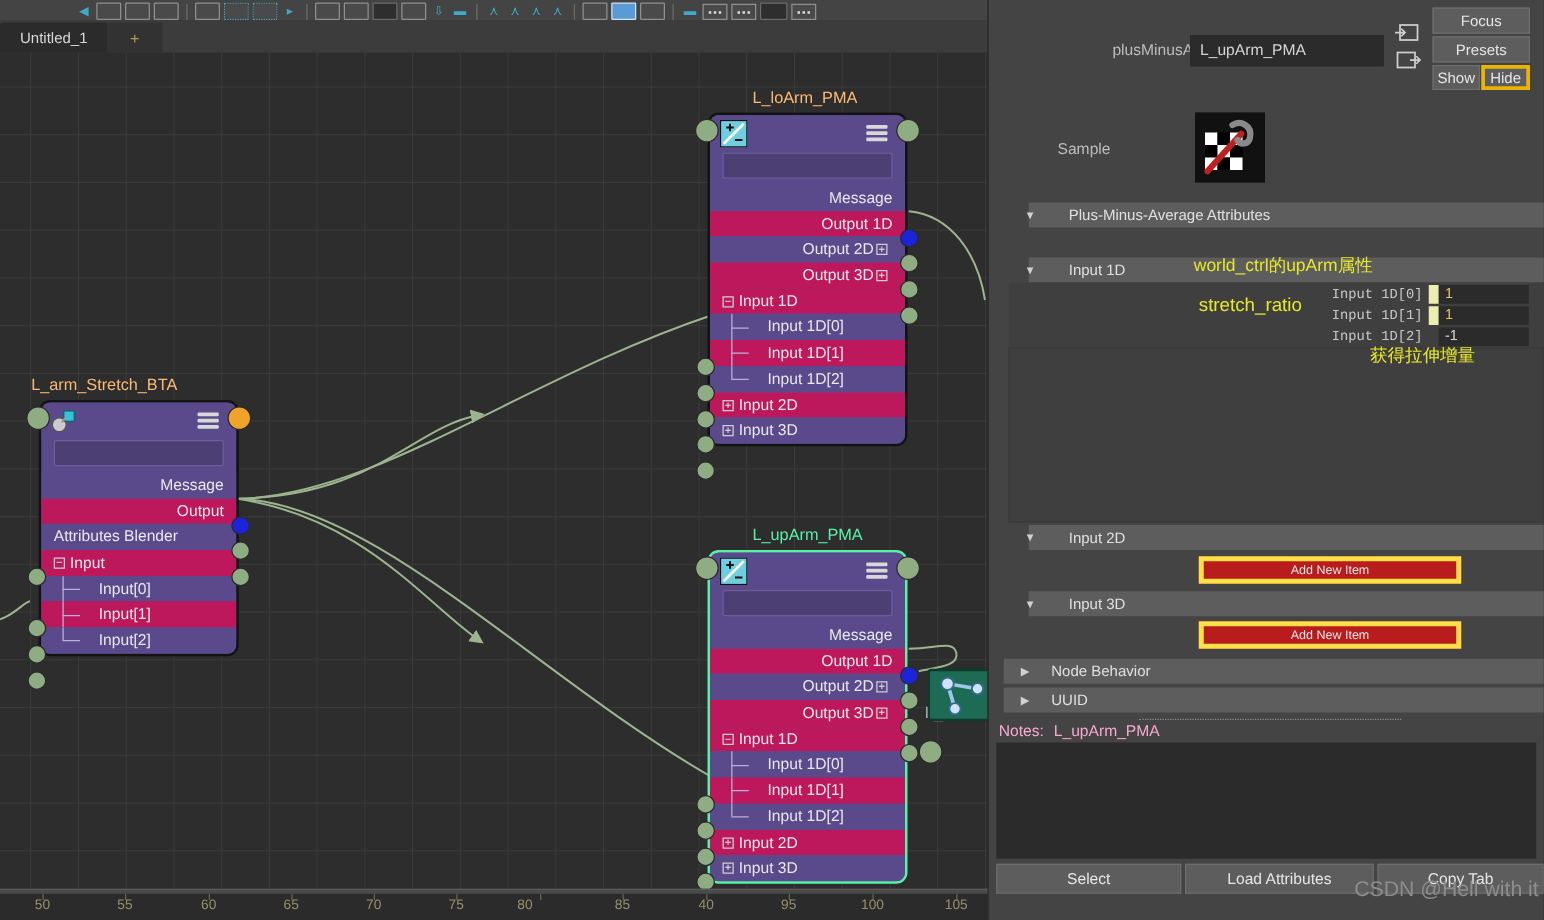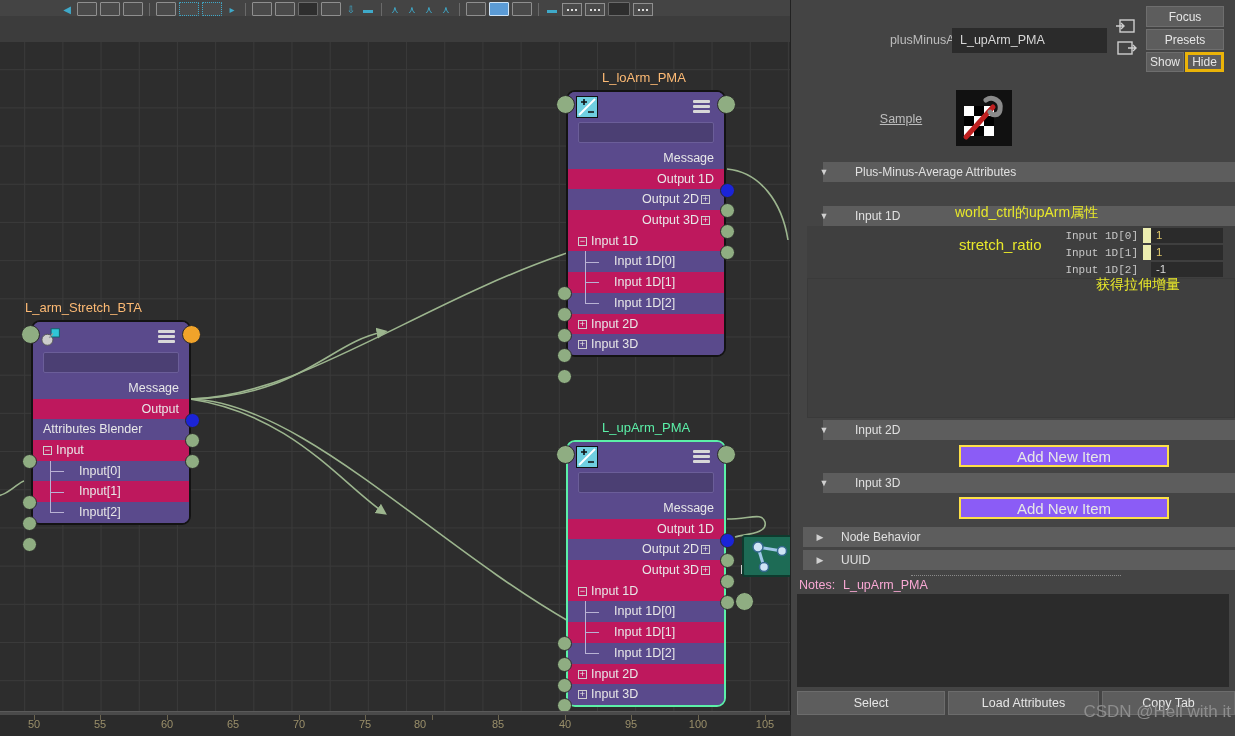--- a/index.html
+++ b/index.html
@@ -177,22 +177,22 @@
     position:absolute; left:355px; top:52px; width:38px; height:20px;
     background:#5d5d5d; border:1px solid #6e6e6e; color:#e6e6e6;
     font-size:12px; display:flex; align-items:center; justify-content:center;
   }
   .ae-hide{
     position:absolute; left:394px; top:52px; width:39px; height:20px;
     background:#5d5d5d; border:3px solid #eab308; color:#e6e6e6;
     font-size:12px; display:flex; align-items:center; justify-content:center;
   }
   .ae-samplelabel{
-    position:absolute; left:55px; top:112px; width:110px; text-align:center;
-    font-size:12.5px; color:#bdbdbd;text-decoration:underline;
+    position:absolute; left:55px; top:112px; width:110px; text-align:left;
+    font-size:12.5px; color:#bdbdbd;
   }
   .ae-swatch{
     position:absolute; left:165px; top:90px; width:56px; height:56px;
     background:#111;
   }
 
   .sec{
     position:relative; height:20px; background:#5d5d5d;
     margin:0 6px 0 16px; display:flex; align-items:center;
     font-size:12px; color:#e0e0e0;
@@ -241,23 +241,23 @@
   }
   .attrfield .aconn.none{ background:transparent; }
   .attrfield .aval{
     width:72px; height:15px; background:#2b2b2b; color:#e0c86a;
     font-size:11.5px; padding-left:5px; line-height:15px;
   }
   .attrfield .aval.plain{ color:#d8d8d8; }
 
   .addnew{
     position:absolute; left:168px; width:210px; height:22px;
-    background:#8b5cf6; border:2px solid #fde047;
+    background:#b91c1c; border:4px solid #fde047;
     display:flex; align-items:center; justify-content:center;
-    font-size:15px; color:#e6e6e6;
+    font-size:10px; color:#e6e6e6;
   }
   .dotline{
     position:absolute; left:120px; width:210px; height:1px;
     border-top:1px dotted #8a8a8a;
   }
   .notes-label{ position:absolute; left:8px; font-size:12.5px; color:#f9a8d4; }
   .notes-box{
     position:absolute; left:6px; width:432px; background:#2b2b2b;
   }
   .botbtn{
@@ -317,20 +317,28 @@
         </div>
       <div class="tb-btn dk wide"></div>
       <div class="tb-dots">
           <i></i>
           <i></i>
           <i></i>
         </div>
     </div>
   </div>
 
+  <div id="tabbar">
+    <div class="tab active">
+      <span>Untitled_1</span>
+    </div>
+    <div class="tab addtab">
+      <span>+</span>
+    </div>
+  </div>
 
   <div id="graph">
     <div id="grid"></div>
 
     <svg id="edges" width="790" height="673">
       <defs>
         <marker id="arw" markerWidth="9" markerHeight="9" refX="4" refY="4.5" orient="auto">
           <path d="M0,1 L7,4.5 L0,8 Z" fill="#9cb58e"></path>
         </marker>
       </defs>

